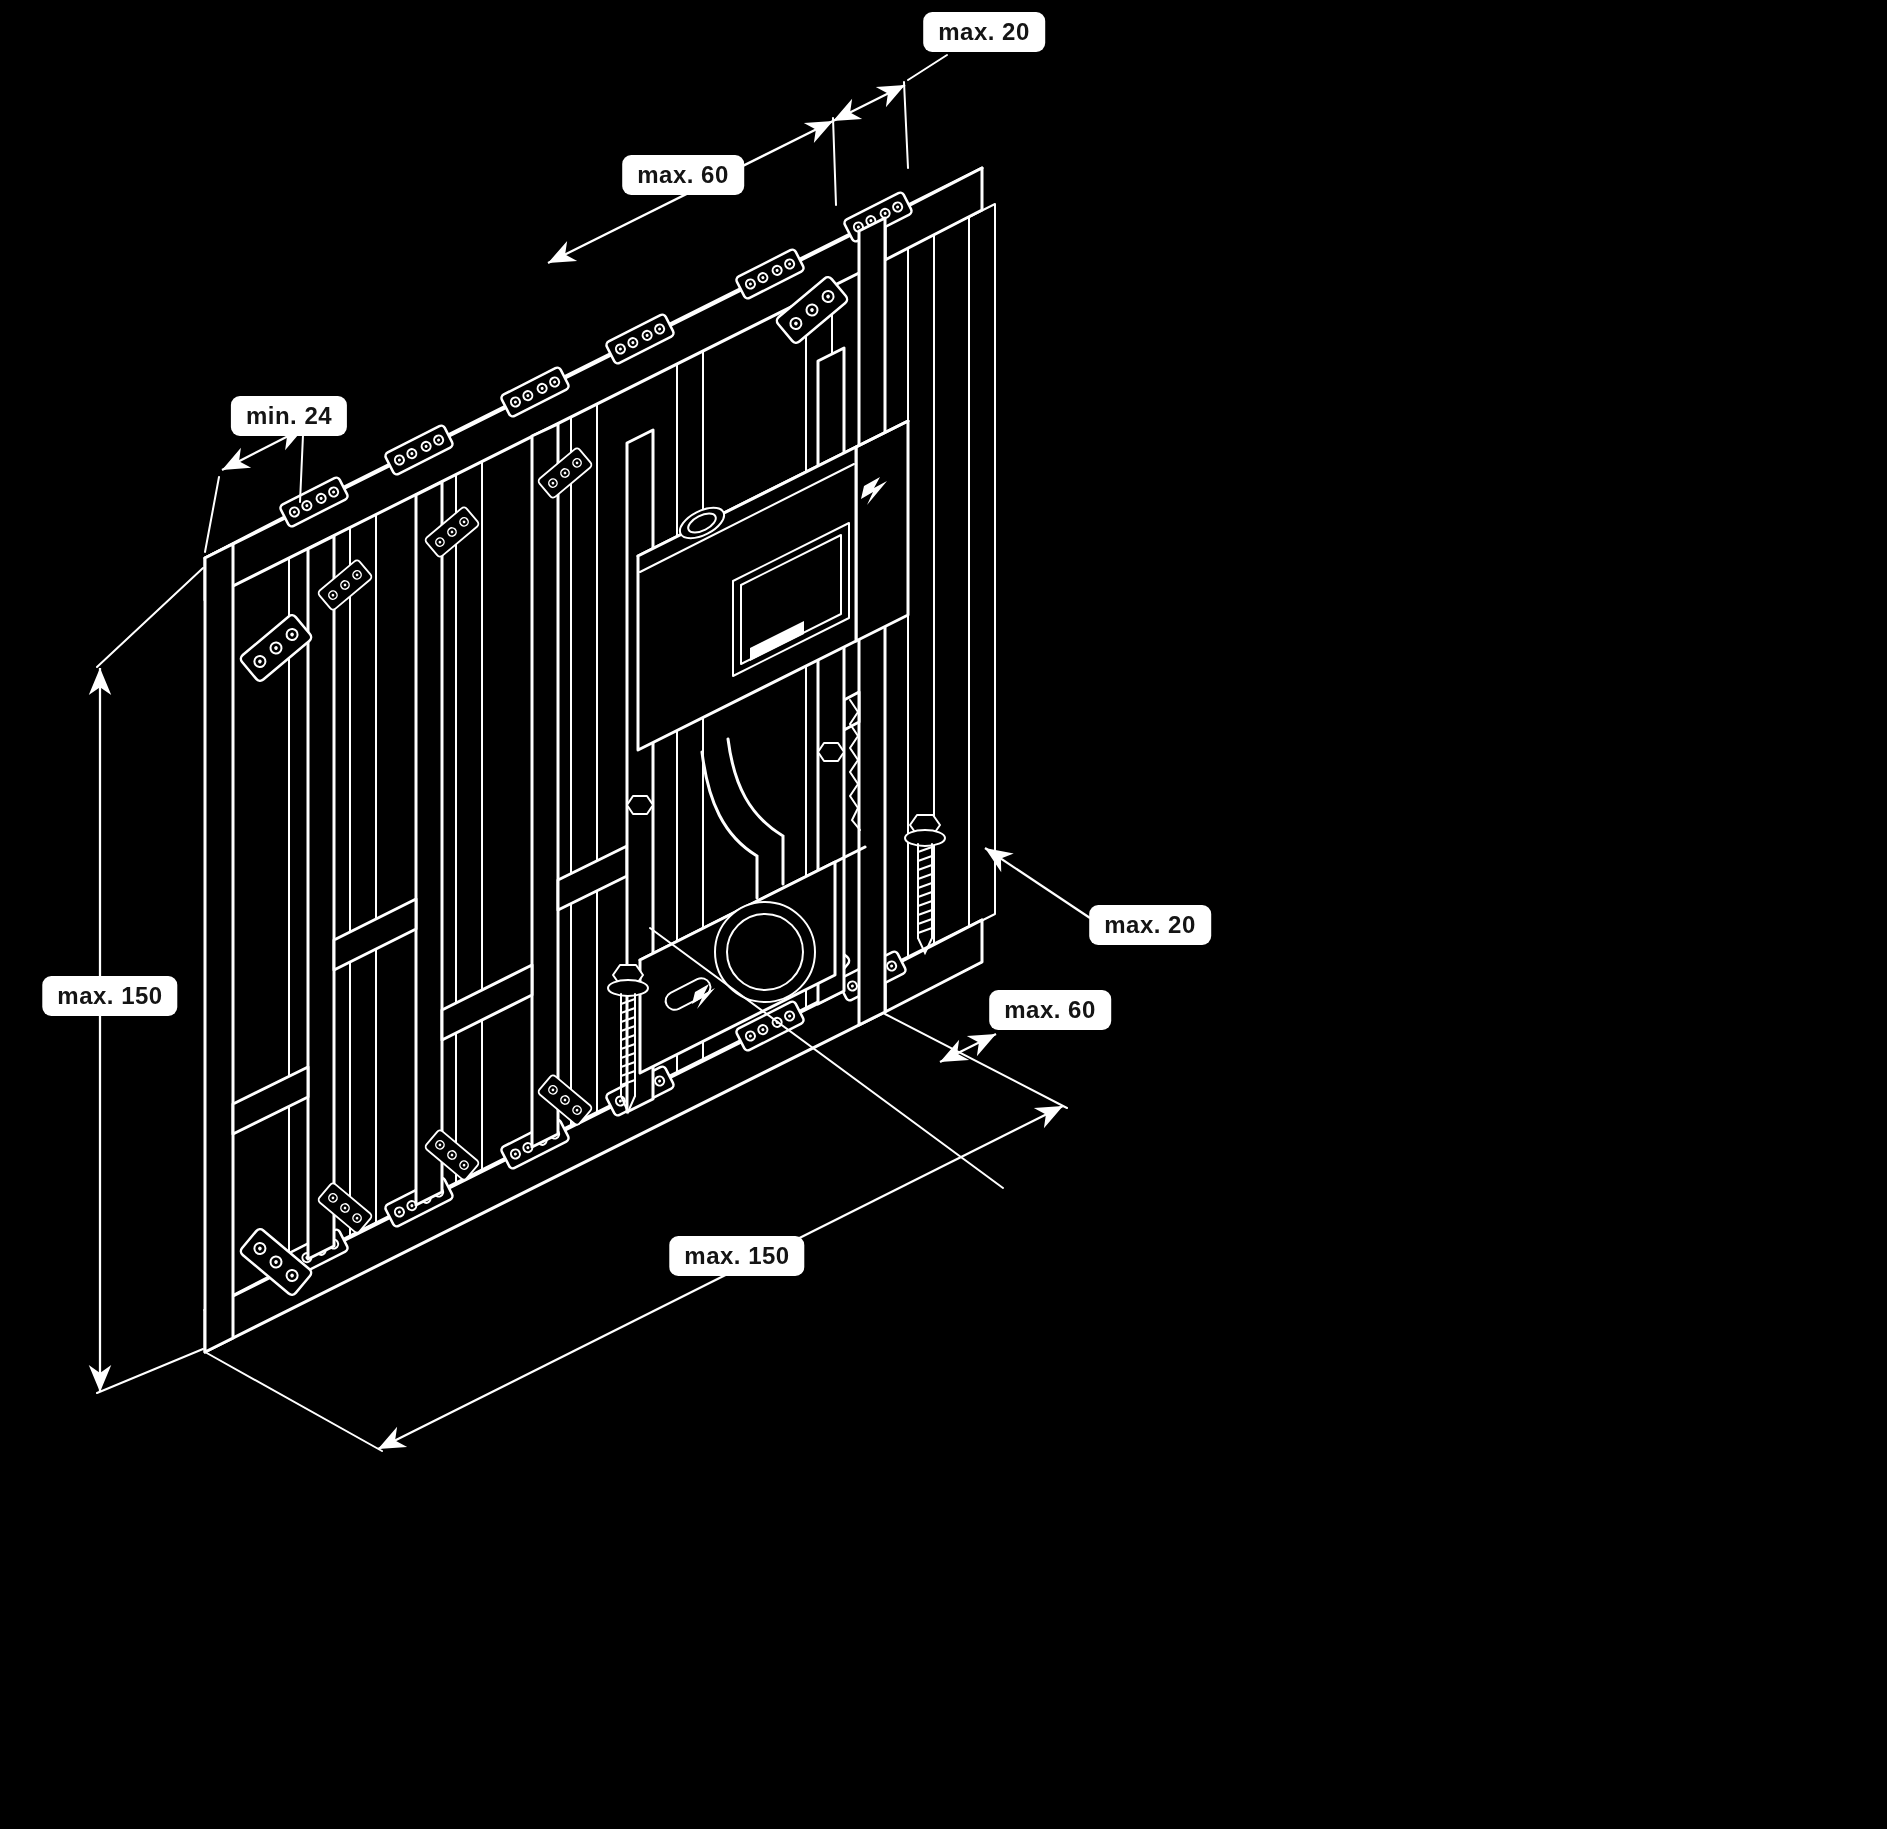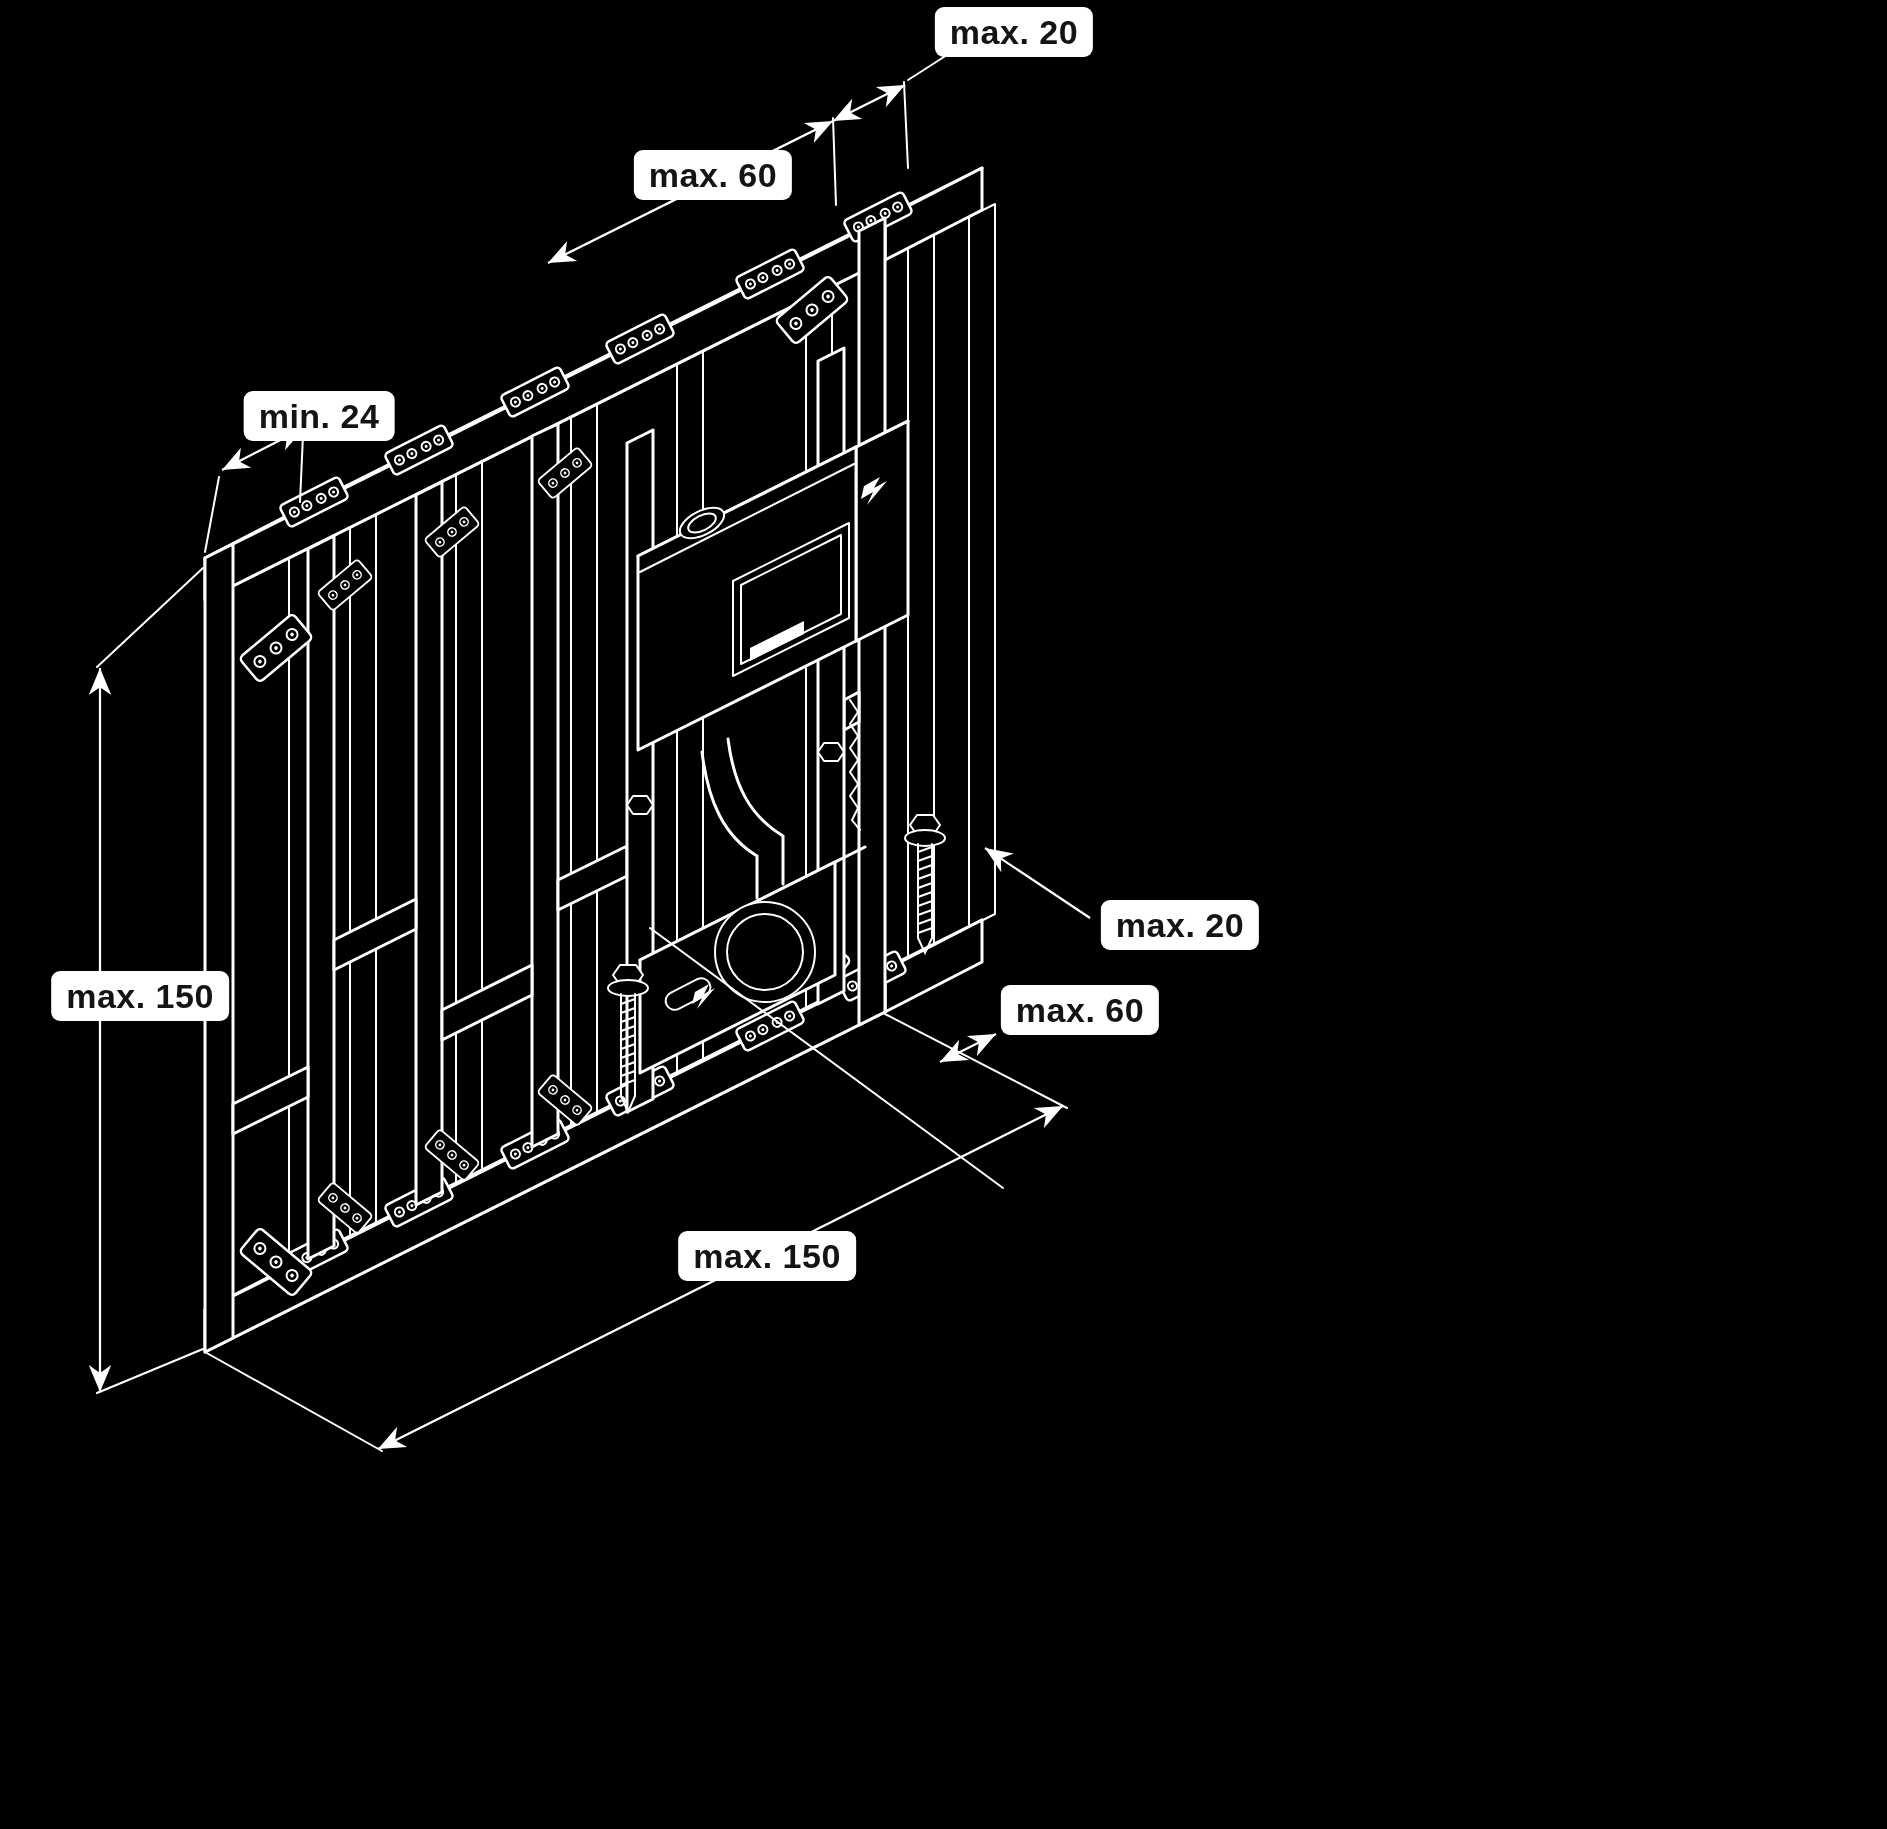--- a/index.html
+++ b/index.html
@@ -1,21 +1,21 @@
 <!DOCTYPE html>
 <html><head>
 <meta charset="utf-8">
 <style>
   html,body { margin:0; padding:0; background:#000; }
   .stage { position:relative; width:1887px; height:1829px; background:#000; overflow:hidden;
            font-family:"Liberation Sans", sans-serif; }
   .stage svg { position:absolute; left:0; top:0; }
   .pill { position:absolute; transform:translate(-50%,-50%); background:#fff; color:#141414;
-          font-weight:700; font-size:34px; line-height:1; padding:8px 15px; border-radius:9px;
-          white-space:nowrap; letter-spacing:0.5px;margin-left:30px; }
+          font-weight:700; font-size:24px; line-height:1; padding:8px 15px; border-radius:9px;
+          white-space:nowrap; letter-spacing:0.5px; }
   
   .st  { fill:#000; stroke:#fff; stroke-width:3; stroke-linejoin:round; stroke-linecap:round; }
   .stw { fill:#000; stroke:#fff; stroke-width:2; stroke-linejoin:round; }
   .ln  { fill:none; stroke:#fff; stroke-width:3; stroke-linecap:round; }
   .thin{ fill:none; stroke:#fff; stroke-width:2; stroke-linecap:round; }
   .dim { fill:none; stroke:#fff; stroke-width:2.25; }
   .wfill { fill:#fff; stroke:none; }
   .pr  { fill:#000; stroke:#fff; stroke-width:2.5; }
   .scr { fill:#000; stroke:#fff; stroke-width:2; }
   .dot { fill:#fff; stroke:none; }

